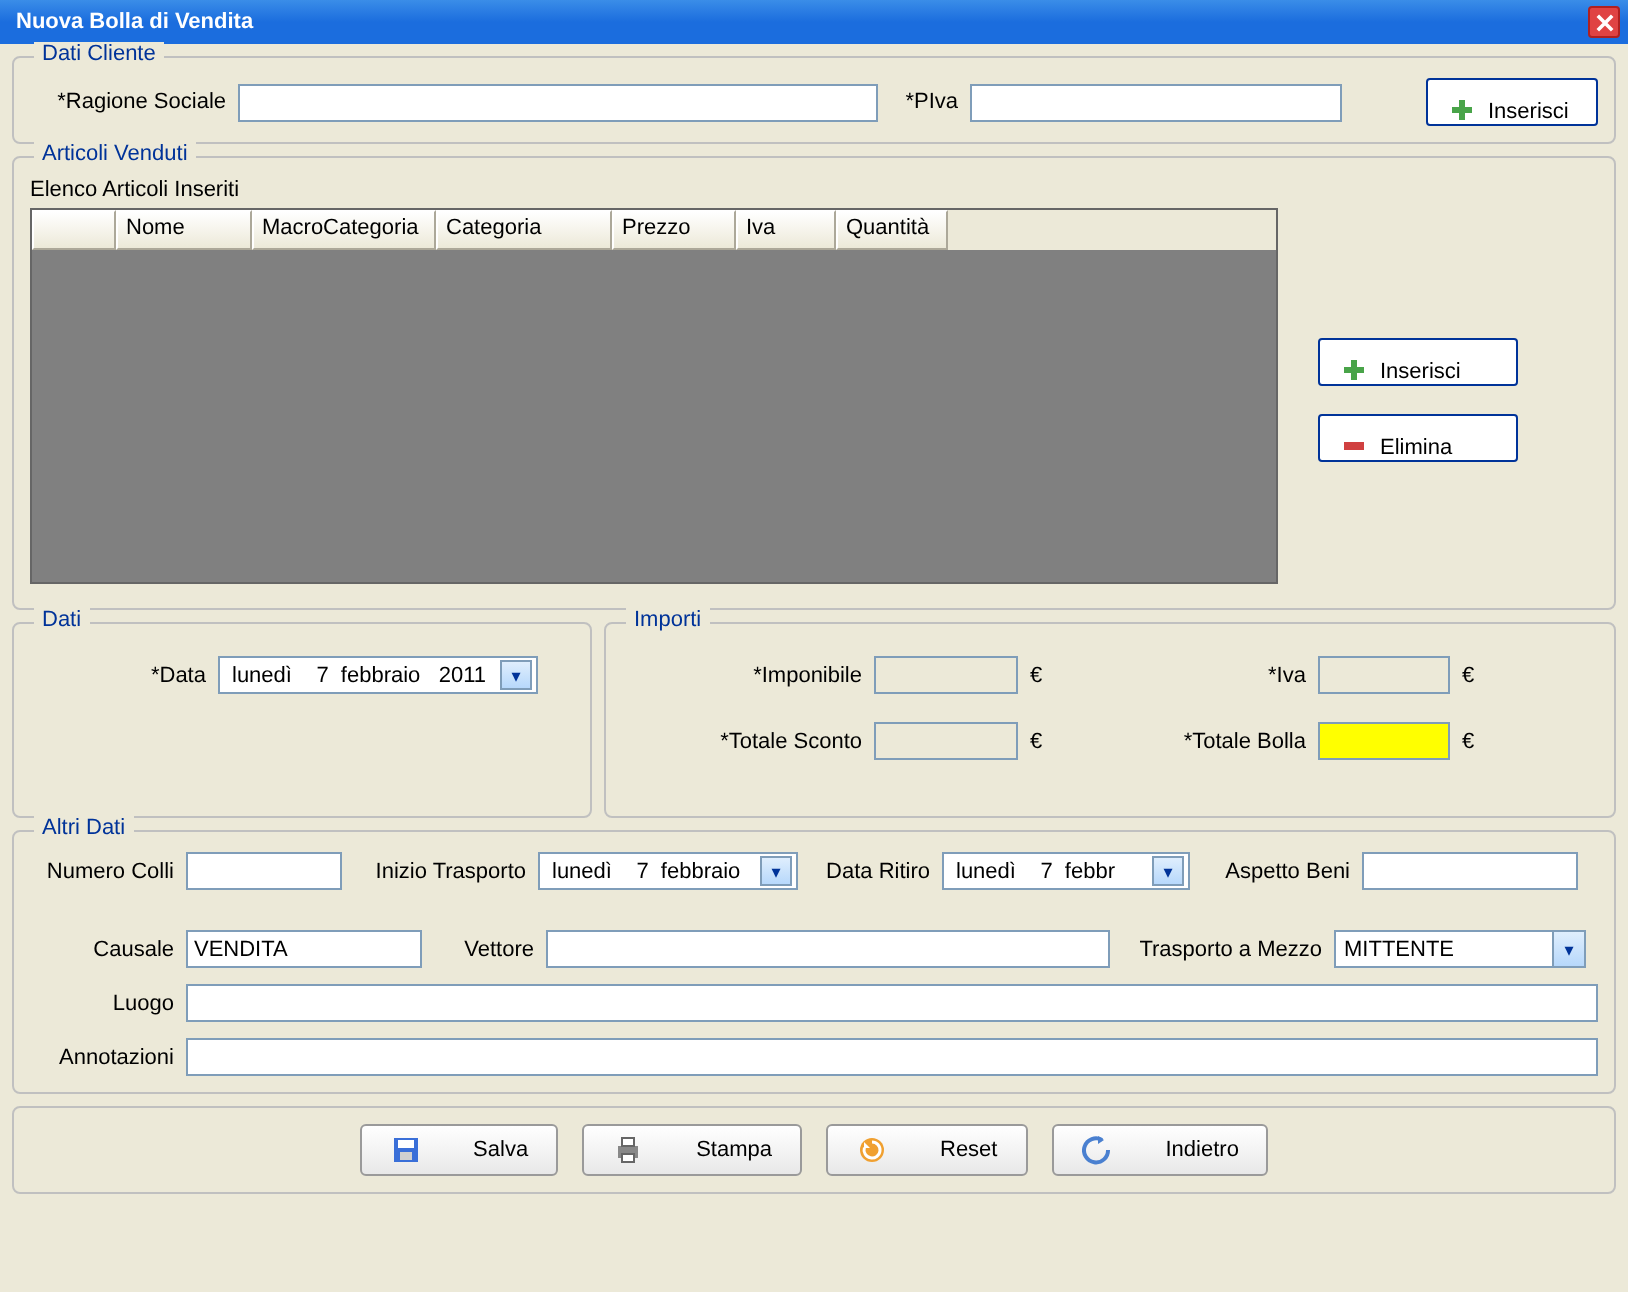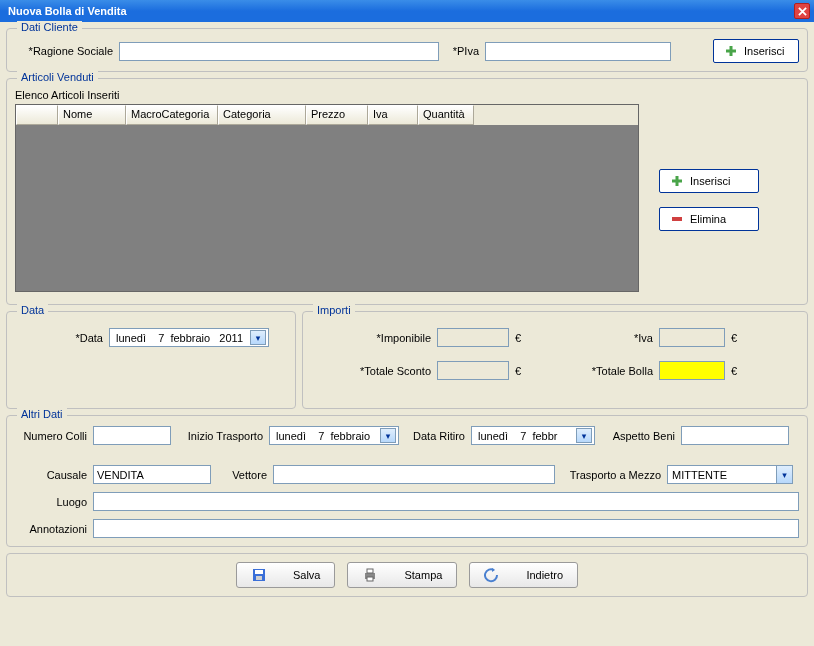--- a/index.html
+++ b/index.html
@@ -15,21 +15,21 @@
 .groupbox > .legend { position: absolute; top: -8px; left: 10px; background: #ece9d8; padding: 0 4px; color: #003399; font-size: 11px; }
 
 .form-row { display: flex; align-items: center; gap: 6px; }
 .lbl { text-align: right; color: #000; }
 .lbl-ast { text-align: right; color: #000; }
 
 input.txt { height: 19px; border: 1px solid #7f9db9; background: #fff; padding: 1px 3px; font-size: 11px; }
 input.txt.yellow { background: #ffff00; }
 input.txt.ro { background: #ece9d8; }
 
-.btn { height: 24px; border: 1px solid #003399; background: #fff; display:inline-flex; align-items:center; gap:6px; padding: 0 10px; cursor:pointer; border-radius:2px; min-width:86px; }
+.btn { height: 24px; border: 1px solid #003399; background: #fff; display:inline-flex; align-items:flex-end; gap:6px; padding: 0 10px; cursor:pointer; border-radius:2px; min-width:86px; }
 .btn .icon { width:14px; height:14px; display:inline-flex; align-items:center; justify-content:center; }
 
 .datagrid { width: 624px; height: 188px; background: #808080; border: 1px solid #666; }
 .datagrid-header { display:flex; background: #ece9d8; height: 20px; }
 .datagrid-header .hcell { border-right: 1px solid #aca899; border-bottom: 1px solid #aca899; border-top:1px solid #fff; border-left:1px solid #fff; padding: 2px 4px; color:#000; background:linear-gradient(to bottom,#fff,#ece9d8); }
 
 .datepick { display:inline-flex; align-items:center; border:1px solid #7f9db9; background:#fff; height:19px; padding:0 2px 0 6px; gap:6px; }
 .datepick .arrow { width:16px; height:15px; background:linear-gradient(to bottom,#dfeefd,#b7d8fb); border:1px solid #7f9db9; display:flex; align-items:center; justify-content:center; color:#003399; font-size:9px; cursor:pointer;}
 
 .bottombar { border: 1px solid #c0c0c0; border-radius:4px; padding: 8px; display:flex; justify-content:center; gap:12px; background:#ece9d8; }
@@ -107,21 +107,21 @@
               </svg>
             </span>
           <span>Elimina</span>
         </button>
       </div>
     </div>
   </div>
 
   <div class="row2">
     <div class="groupbox" style="width:290px;">
-      <div class="legend">Data</div>
+      <div class="legend">Dati</div>
       <div class="form-row" style="margin-bottom:14px; margin-top:6px;">
         <div class="lbl-ast" style="width:88px;">*Data</div>
         <div class="datepick" style="width:160px;">
           <span style="white-space:pre;">lunedì    7  febbraio   2011</span>
           <span class="arrow" style="margin-left:auto;">▾</span>
         </div>
       </div>
     </div>
 
     <div class="groupbox" style="flex:1;">
@@ -205,20 +205,30 @@
             <rect x="3" y="6" width="10" height="6" fill="#888"></rect>
             <rect x="5" y="2" width="6" height="4" fill="#fff" stroke="#666"></rect>
             <rect x="5" y="10" width="6" height="4" fill="#fff" stroke="#666"></rect>
           </svg>
         </span>
       <span>Stampa</span>
     </button>
     <button class="btn2">
       <span class="icon">
           <svg width="16" height="16" viewBox="0 0 16 16">
+            <circle cx="8" cy="8" r="6" fill="#f0a030"></circle>
+            <path d="M8 4 a4 4 0 1 1 -3.8 2.8" stroke="#fff" stroke-width="1.5" fill="none"></path>
+            <path d="M4 4 l0 3 l3 0" fill="#fff"></path>
+          </svg>
+        </span>
+      <span>Reset</span>
+    </button>
+    <button class="btn2">
+      <span class="icon">
+          <svg width="16" height="16" viewBox="0 0 16 16">
             <path d="M10 3 A6 6 0 1 0 13 8" stroke="#4a80d0" stroke-width="2" fill="none"></path>
             <path d="M8 1 l3 2 l-3 2 z" fill="#4a80d0"></path>
           </svg>
         </span>
       <span>Indietro</span>
     </button>
   </div>
 
 </div>
 

